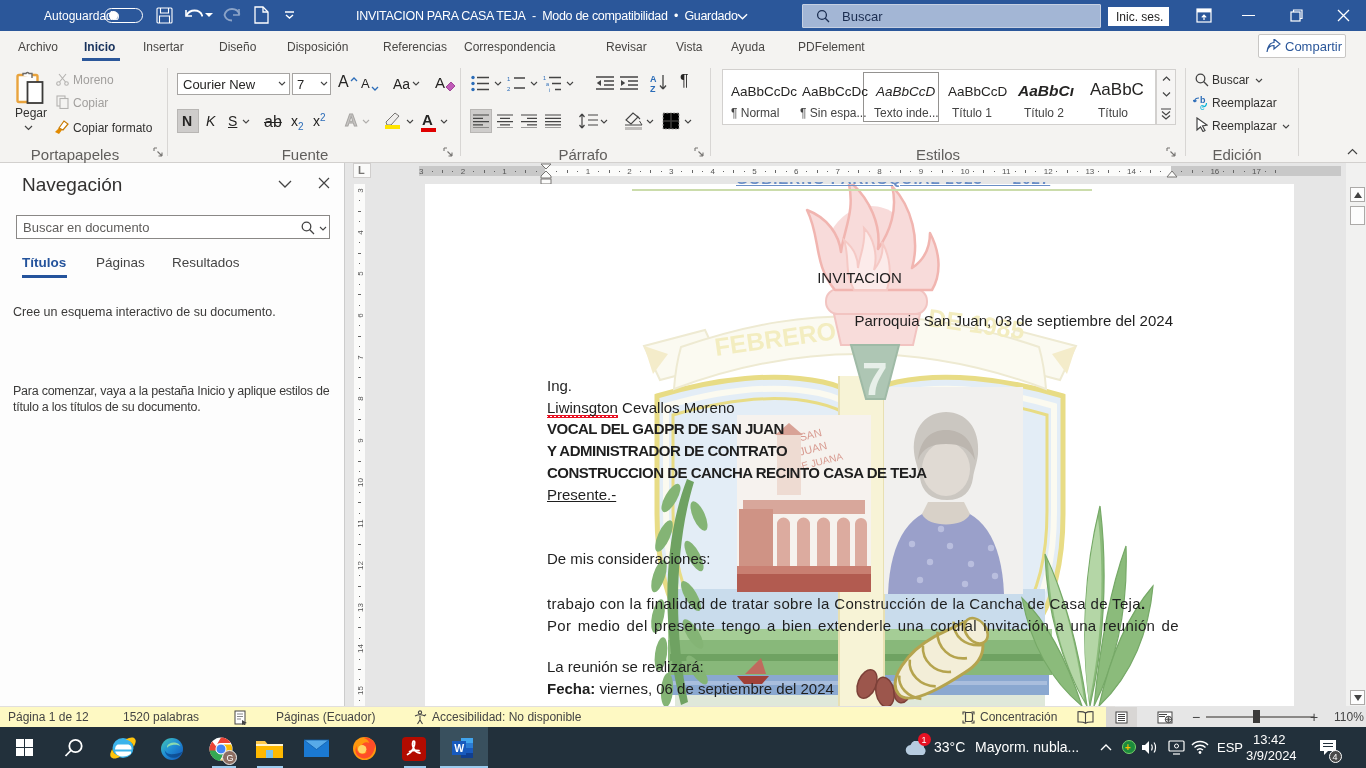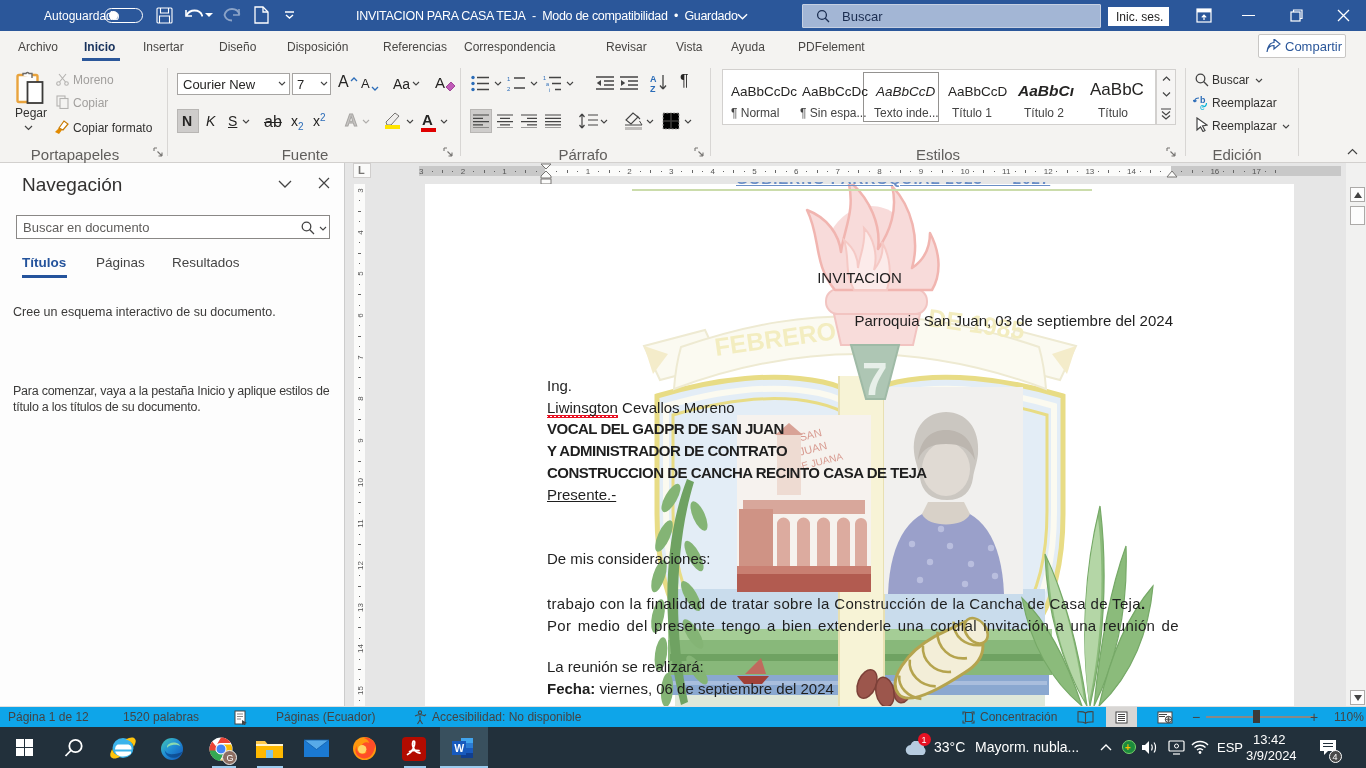--- a/index.html
+++ b/index.html
@@ -30,21 +30,21 @@
   
   #nav { position:absolute; left:0; top:0; width:345px; height:543px; background:#fdfdfd; border-right:1px solid #cccccc; }
 
   
   #page { position:absolute; left:425px; top:21px; width:869px; height:522px; background:#fff; }
 
   
   #vscroll { position:absolute; left:1346px; top:0; width:20px; height:543px; background:#f1f1f0; }
 
   
-  #statusbar { position:absolute; left:0; top:706px; width:1366px; height:21px; background:#0ea5e9; border-top:1px solid #e1dfdd; font-size:12px; color:#444; }
+  #statusbar { position:absolute; left:0; top:706px; width:1115px; height:21px; background:#fef9c3; border-top:1px solid #e1dfdd; font-size:12px; color:#444; }
 
   
   #taskbar { position:absolute; left:0; top:727px; width:1366px; height:41px; background:#22303b; }
 
   #squig { background-image: linear-gradient(135deg, transparent 40%, #e81123 40%, #e81123 60%, transparent 60%), linear-gradient(45deg, transparent 40%, #e81123 40%, #e81123 60%, transparent 60%);
     background-position: 0 100%; background-size: 4px 3px; background-repeat: repeat-x; padding-bottom: 2px; }
 </style>
 </head>
 <body>
 <div id="stage">

